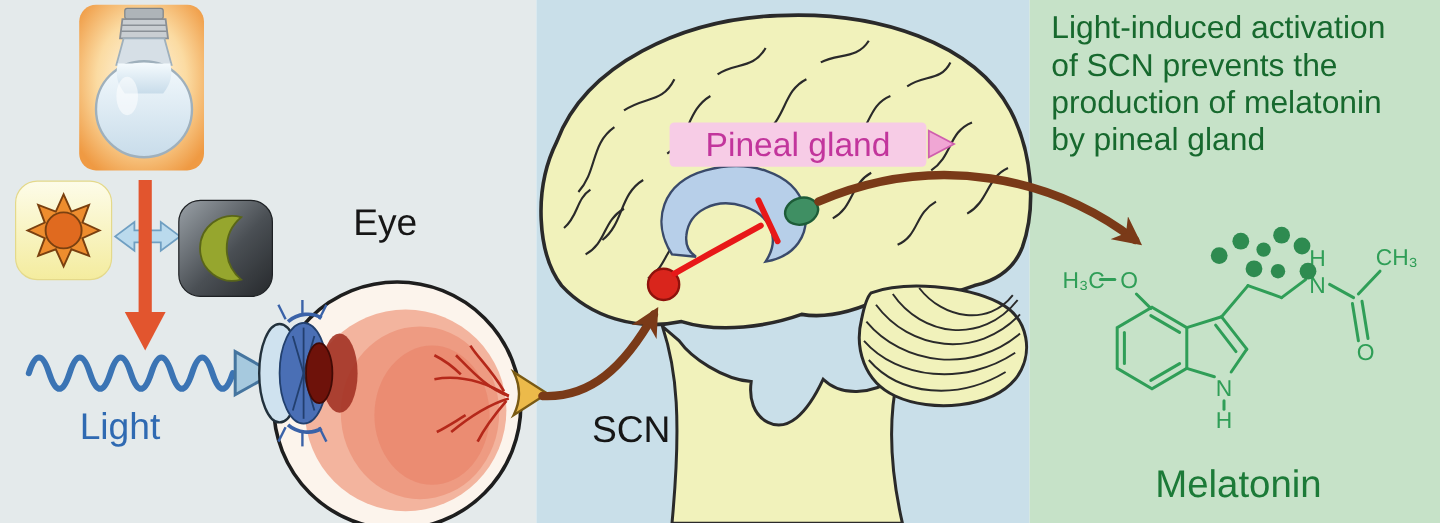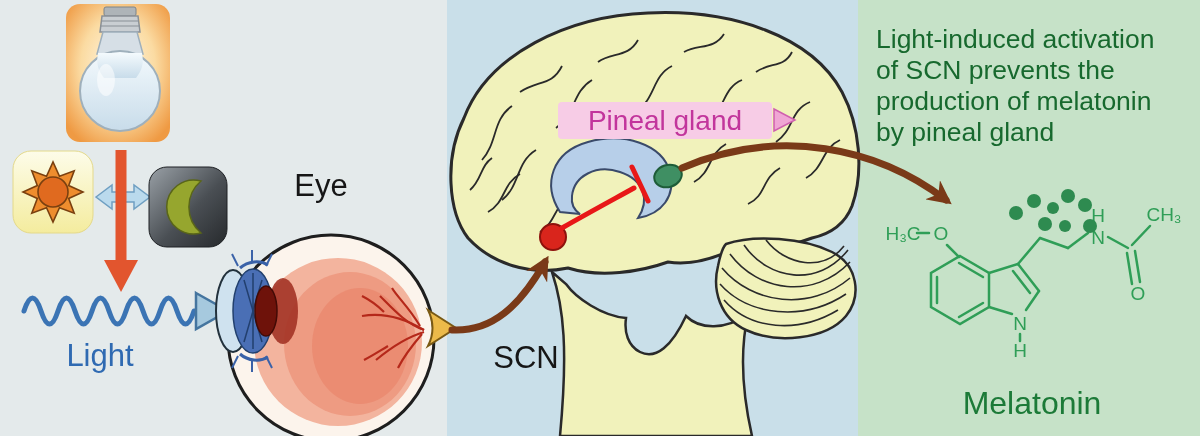--- a/index.html
+++ b/index.html
@@ -1,19 +1,19 @@
 <!DOCTYPE html>
 <html><head>
 <meta charset="utf-8">
 <style>
   html,body{margin:0;padding:0;background:#ffffff;}
   .canvas{position:relative;width:1200px;height:436px;overflow:hidden;
           font-family:"Liberation Sans",sans-serif;}
   .canvas svg{position:absolute;left:0;top:0;}
-  .caption{position:absolute;left:876px;top:24px;width:322px;
+  .caption{position:absolute;left:876px;top:8px;width:322px;
            font-size:26.5px;line-height:31px;color:#17692e;
            white-space:pre-line;font-family:"Liberation Sans",sans-serif;}
   text{font-family:"Liberation Sans",sans-serif;}
   .lbl-black{font-size:31px;fill:#161616;}
   .lbl-light{font-size:31px;fill:#2f6ab2;}
   .lbl-pineal{font-size:28px;fill:#c2359c;}
   .lbl-mel{font-size:32px;fill:#1c7a38;}
   .chem{font-size:19px;fill:#2f9e57;}
   .stroke-dark{stroke:#2a2a2a;fill:none;}
 </style>

